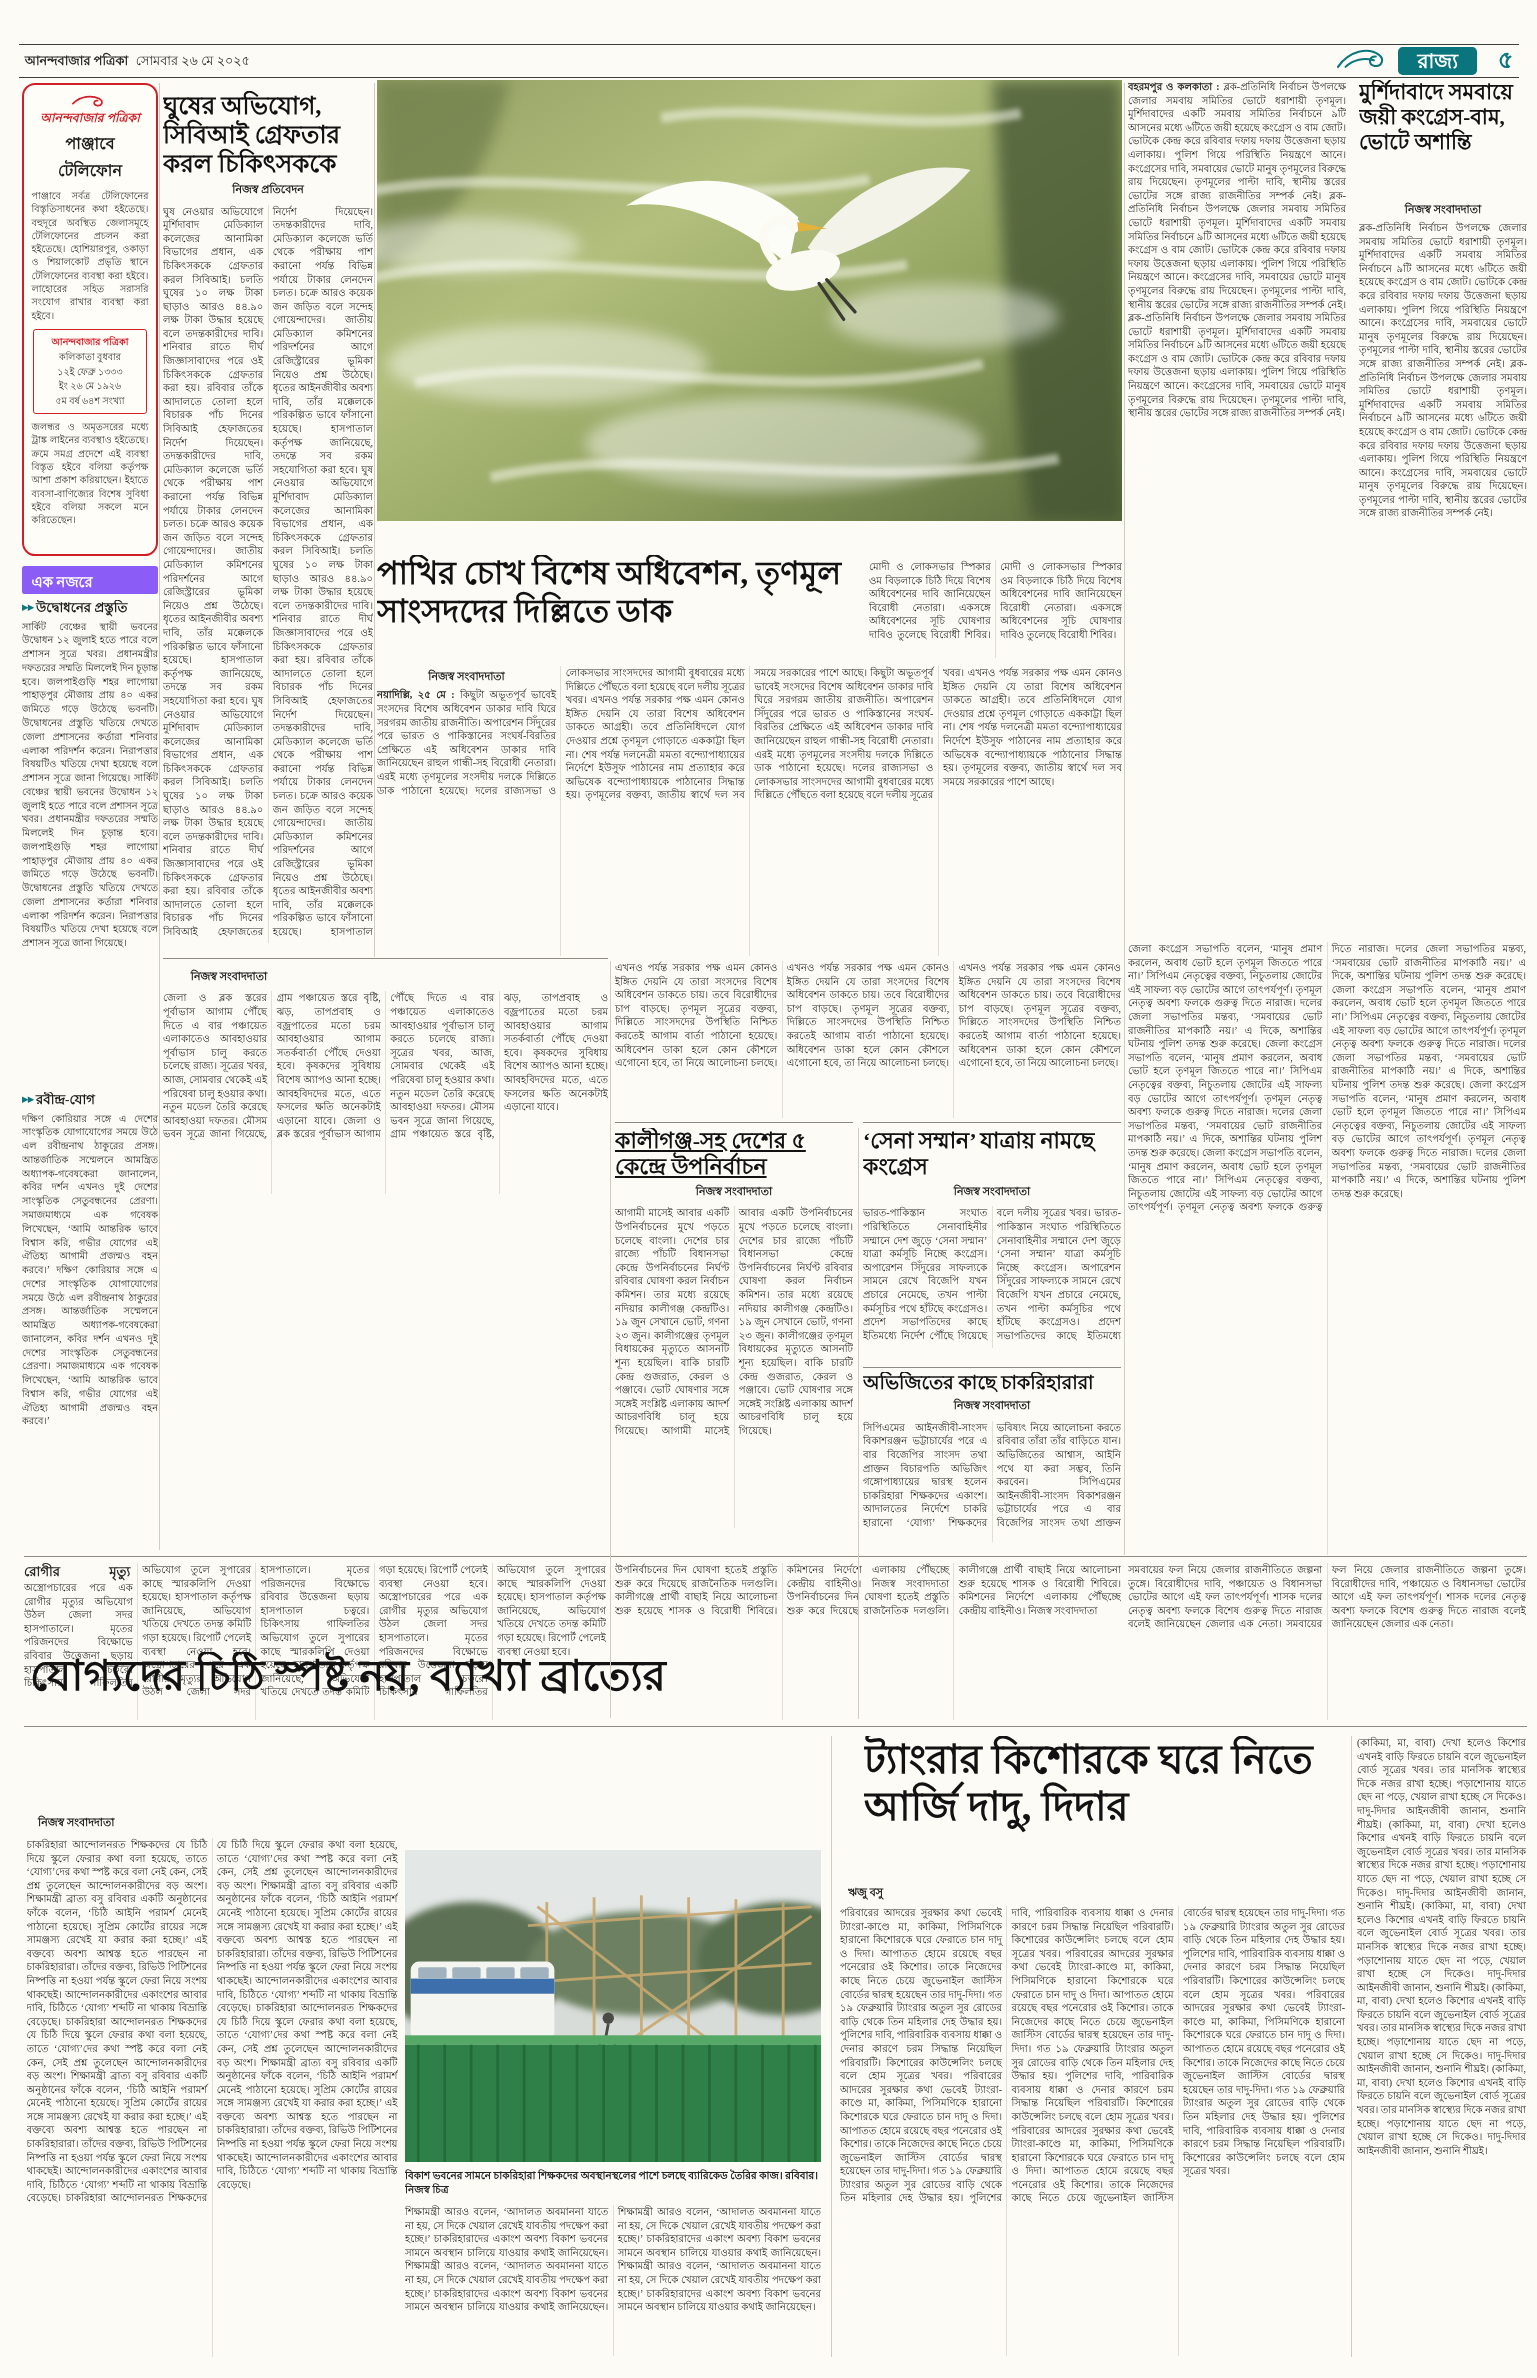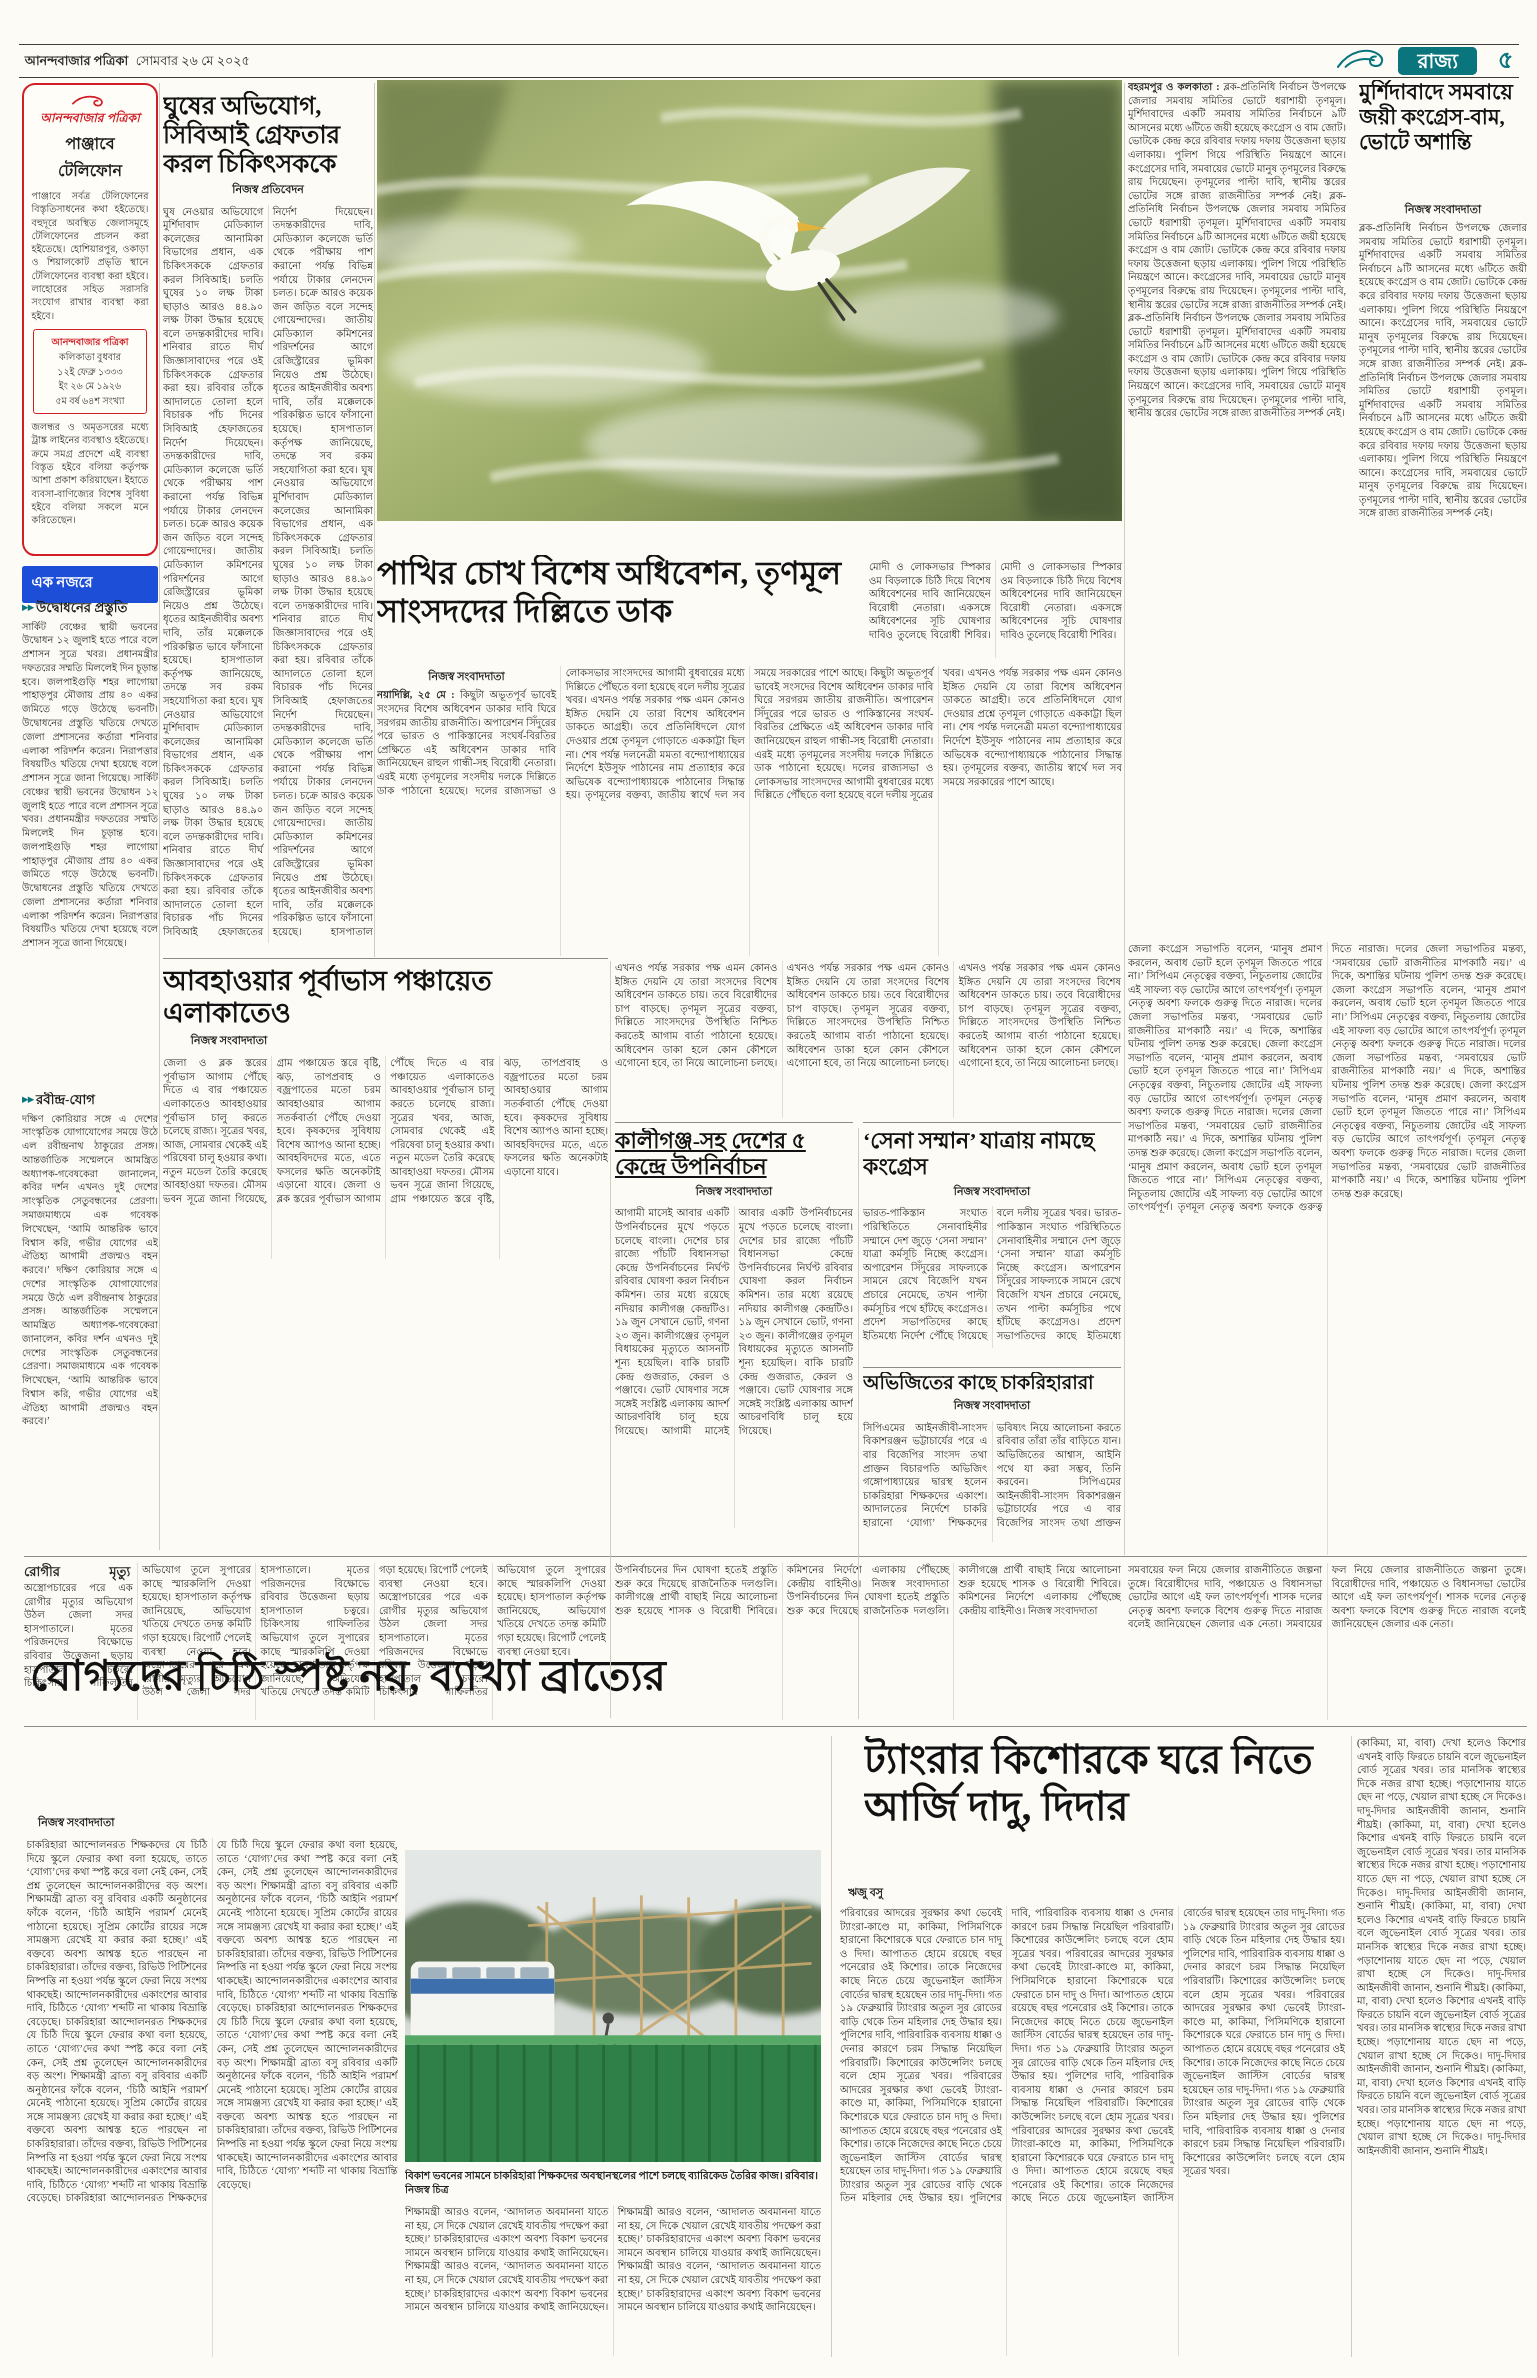--- a/index.html
+++ b/index.html
@@ -32,21 +32,21 @@
   .archive { top:83px; left:22px; width:136px; height:473px;
     border:2.4px solid #d01f26; border-radius:13.2px; padding:8.5px 7.6px; overflow:hidden; background:#fffdf8; }
   .arch-logo { color:#d01f26; font-weight:700; font-style:italic; font-size:12.3px;
     text-align:center; line-height:1.15; }
   .arch-title { text-align:center; font-weight:700; font-size:16px; margin:6.6px 0 4.7px; }
   .arch-body { font-size:9.5px; line-height:1.4; text-align:justify; color:#33332f; }
   .issue-box { border:1.4px solid #d01f26; border-radius:2.8px; margin:6.6px 1.9px;
     padding:4.7px 1.9px; text-align:center; font-size:9.5px; line-height:1.55; color:#3a3a36; }
   .issue-box .first { color:#d01f26; font-weight:700; }
   
-  .glance-bar { top:566px; left:22px; width:136px; height:37px; background:#1d4ed8;
+  .glance-bar { top:566px; left:22px; width:136px; height:28px; background:#8b5cf6;
     color:#fff; font-weight:700; font-size:14.7px; padding:3.8px 9.5px; border-radius:2.8px; }
   .glance-item-title { font-weight:700; font-size:13.2px; line-height:1.2; padding-bottom:3.8px; }
   .arrows { color:#0a757c; font-size:8.5px; letter-spacing:-0.9px; vertical-align:1.9px; padding-right:2.8px; }
   .sb-body { font-size:9.7px; line-height:1.42; text-align:justify; color:#2b2b28; overflow:hidden; }
   .caption { font-size:11px; line-height:1.3; color:#222; }
   .cap-lead { font-weight:700; }
   .sq { display:inline-block; width:7.6px; height:7.6px; background:#3c3c38; margin-right:4.7px; }
   .photo-frame { overflow:hidden; background:#8d9a60; }
   .photo-frame svg { display:block; width:100%; height:100%; }
   .small-cap { font-size:10.4px; line-height:1.3; font-weight:700; color:#222; }
@@ -165,21 +165,20 @@
     <span class="dl">বহরমপুর ও কলকাতা :</span>
     <span>ব্লক-প্রতিনিধি নির্বাচন উপলক্ষে জেলার সমবায় সমিতির ভোটে ধরাশায়ী তৃণমূল। মুর্শিদাবাদের একটি সমবায় সমিতির নির্বাচনে ৯টি আসনের মধ্যে ৬টিতে জয়ী হয়েছে কংগ্রেস ও বাম জোট। ভোটকে কেন্দ্র করে রবিবার দফায় দফায় উত্তেজনা ছড়ায় এলাকায়। পুলিশ গিয়ে পরিস্থিতি নিয়ন্ত্রণে আনে। কংগ্রেসের দাবি, সমবায়ের ভোটে মানুষ তৃণমূলের বিরুদ্ধে রায় দিয়েছেন। তৃণমূলের পাল্টা দাবি, স্থানীয় স্তরের ভোটের সঙ্গে রাজ্য রাজনীতির সম্পর্ক নেই। ব্লক-প্রতিনিধি নির্বাচন উপলক্ষে জেলার সমবায় সমিতির ভোটে ধরাশায়ী তৃণমূল। মুর্শিদাবাদের একটি সমবায় সমিতির নির্বাচনে ৯টি আসনের মধ্যে ৬টিতে জয়ী হয়েছে কংগ্রেস ও বাম জোট। ভোটকে কেন্দ্র করে রবিবার দফায় দফায় উত্তেজনা ছড়ায় এলাকায়। পুলিশ গিয়ে পরিস্থিতি নিয়ন্ত্রণে আনে। কংগ্রেসের দাবি, সমবায়ের ভোটে মানুষ তৃণমূলের বিরুদ্ধে রায় দিয়েছেন। তৃণমূলের পাল্টা দাবি, স্থানীয় স্তরের ভোটের সঙ্গে রাজ্য রাজনীতির সম্পর্ক নেই। ব্লক-প্রতিনিধি নির্বাচন উপলক্ষে জেলার সমবায় সমিতির ভোটে ধরাশায়ী তৃণমূল। মুর্শিদাবাদের একটি সমবায় সমিতির নির্বাচনে ৯টি আসনের মধ্যে ৬টিতে জয়ী হয়েছে কংগ্রেস ও বাম জোট। ভোটকে কেন্দ্র করে রবিবার দফায় দফায় উত্তেজনা ছড়ায় এলাকায়। পুলিশ গিয়ে পরিস্থিতি নিয়ন্ত্রণে আনে। কংগ্রেসের দাবি, সমবায়ের ভোটে মানুষ তৃণমূলের বিরুদ্ধে রায় দিয়েছেন। তৃণমূলের পাল্টা দাবি, স্থানীয় স্তরের ভোটের সঙ্গে রাজ্য রাজনীতির সম্পর্ক নেই।</span>
   </div>
   <div class="abs hl" style="top:80px; left:1359px; width:168px; height:115px; font-size:21px; overflow:hidden;">মুর্শিদাবাদে সমবায়ে জয়ী কংগ্রেস-বাম, ভোটে অশান্তি</div>
   <div class="abs byline" style="top:198px; left:1359px; width:168px;">নিজস্ব সংবাদদাতা</div>
   <div class="abs bt" style="top:221px; left:1359px; width:168px; height:714px;">ব্লক-প্রতিনিধি নির্বাচন উপলক্ষে জেলার সমবায় সমিতির ভোটে ধরাশায়ী তৃণমূল। মুর্শিদাবাদের একটি সমবায় সমিতির নির্বাচনে ৯টি আসনের মধ্যে ৬টিতে জয়ী হয়েছে কংগ্রেস ও বাম জোট। ভোটকে কেন্দ্র করে রবিবার দফায় দফায় উত্তেজনা ছড়ায় এলাকায়। পুলিশ গিয়ে পরিস্থিতি নিয়ন্ত্রণে আনে। কংগ্রেসের দাবি, সমবায়ের ভোটে মানুষ তৃণমূলের বিরুদ্ধে রায় দিয়েছেন। তৃণমূলের পাল্টা দাবি, স্থানীয় স্তরের ভোটের সঙ্গে রাজ্য রাজনীতির সম্পর্ক নেই। ব্লক-প্রতিনিধি নির্বাচন উপলক্ষে জেলার সমবায় সমিতির ভোটে ধরাশায়ী তৃণমূল। মুর্শিদাবাদের একটি সমবায় সমিতির নির্বাচনে ৯টি আসনের মধ্যে ৬টিতে জয়ী হয়েছে কংগ্রেস ও বাম জোট। ভোটকে কেন্দ্র করে রবিবার দফায় দফায় উত্তেজনা ছড়ায় এলাকায়। পুলিশ গিয়ে পরিস্থিতি নিয়ন্ত্রণে আনে। কংগ্রেসের দাবি, সমবায়ের ভোটে মানুষ তৃণমূলের বিরুদ্ধে রায় দিয়েছেন। তৃণমূলের পাল্টা দাবি, স্থানীয় স্তরের ভোটের সঙ্গে রাজ্য রাজনীতির সম্পর্ক নেই।</div>
   <div class="abs bt c2" style="top:942px; left:1128px; width:398px; height:613px;">জেলা কংগ্রেস সভাপতি বলেন, ‘মানুষ প্রমাণ করলেন, অবাধ ভোট হলে তৃণমূল জিততে পারে না।’ সিপিএম নেতৃত্বের বক্তব্য, নিচুতলায় জোটের এই সাফল্য বড় ভোটের আগে তাৎপর্যপূর্ণ। তৃণমূল নেতৃত্ব অবশ্য ফলকে গুরুত্ব দিতে নারাজ। দলের জেলা সভাপতির মন্তব্য, ‘সমবায়ের ভোট রাজনীতির মাপকাঠি নয়।’ এ দিকে, অশান্তির ঘটনায় পুলিশ তদন্ত শুরু করেছে। জেলা কংগ্রেস সভাপতি বলেন, ‘মানুষ প্রমাণ করলেন, অবাধ ভোট হলে তৃণমূল জিততে পারে না।’ সিপিএম নেতৃত্বের বক্তব্য, নিচুতলায় জোটের এই সাফল্য বড় ভোটের আগে তাৎপর্যপূর্ণ। তৃণমূল নেতৃত্ব অবশ্য ফলকে গুরুত্ব দিতে নারাজ। দলের জেলা সভাপতির মন্তব্য, ‘সমবায়ের ভোট রাজনীতির মাপকাঠি নয়।’ এ দিকে, অশান্তির ঘটনায় পুলিশ তদন্ত শুরু করেছে। জেলা কংগ্রেস সভাপতি বলেন, ‘মানুষ প্রমাণ করলেন, অবাধ ভোট হলে তৃণমূল জিততে পারে না।’ সিপিএম নেতৃত্বের বক্তব্য, নিচুতলায় জোটের এই সাফল্য বড় ভোটের আগে তাৎপর্যপূর্ণ। তৃণমূল নেতৃত্ব অবশ্য ফলকে গুরুত্ব দিতে নারাজ। দলের জেলা সভাপতির মন্তব্য, ‘সমবায়ের ভোট রাজনীতির মাপকাঠি নয়।’ এ দিকে, অশান্তির ঘটনায় পুলিশ তদন্ত শুরু করেছে। জেলা কংগ্রেস সভাপতি বলেন, ‘মানুষ প্রমাণ করলেন, অবাধ ভোট হলে তৃণমূল জিততে পারে না।’ সিপিএম নেতৃত্বের বক্তব্য, নিচুতলায় জোটের এই সাফল্য বড় ভোটের আগে তাৎপর্যপূর্ণ। তৃণমূল নেতৃত্ব অবশ্য ফলকে গুরুত্ব দিতে নারাজ। দলের জেলা সভাপতির মন্তব্য, ‘সমবায়ের ভোট রাজনীতির মাপকাঠি নয়।’ এ দিকে, অশান্তির ঘটনায় পুলিশ তদন্ত শুরু করেছে। জেলা কংগ্রেস সভাপতি বলেন, ‘মানুষ প্রমাণ করলেন, অবাধ ভোট হলে তৃণমূল জিততে পারে না।’ সিপিএম নেতৃত্বের বক্তব্য, নিচুতলায় জোটের এই সাফল্য বড় ভোটের আগে তাৎপর্যপূর্ণ। তৃণমূল নেতৃত্ব অবশ্য ফলকে গুরুত্ব দিতে নারাজ। দলের জেলা সভাপতির মন্তব্য, ‘সমবায়ের ভোট রাজনীতির মাপকাঠি নয়।’ এ দিকে, অশান্তির ঘটনায় পুলিশ তদন্ত শুরু করেছে।</div>
 
   <div class="hrule" style="top:958px; left:163px; width:445px;"></div>
   <div class="abs" style="top:965px; left:163px; width:445px; height:309px; overflow:hidden;">
-    <div class="hl" style="font-size:27.4px;">আবহাওয়ার পূর্বাভাস পঞ্চায়েত এলাকাতেও</div>
     <div class="byline" style="width:132px;">নিজস্ব সংবাদদাতা</div>
     <div class="bt c4" style="height:203px;">জেলা ও ব্লক স্তরের পূর্বাভাস আগাম পৌঁছে দিতে এ বার পঞ্চায়েত এলাকাতেও আবহাওয়ার পূর্বাভাস চালু করতে চলেছে রাজ্য। সূত্রের খবর, আজ, সোমবার থেকেই এই পরিষেবা চালু হওয়ার কথা। নতুন মডেল তৈরি করেছে আবহাওয়া দফতর। মৌসম ভবন সূত্রে জানা গিয়েছে, গ্রাম পঞ্চায়েত স্তরে বৃষ্টি, ঝড়, তাপপ্রবাহ ও বজ্রপাতের মতো চরম আবহাওয়ার আগাম সতর্কবার্তা পৌঁছে দেওয়া হবে। কৃষকদের সুবিধায় বিশেষ অ্যাপও আনা হচ্ছে। আবহবিদদের মতে, এতে ফসলের ক্ষতি অনেকটাই এড়ানো যাবে। জেলা ও ব্লক স্তরের পূর্বাভাস আগাম পৌঁছে দিতে এ বার পঞ্চায়েত এলাকাতেও আবহাওয়ার পূর্বাভাস চালু করতে চলেছে রাজ্য। সূত্রের খবর, আজ, সোমবার থেকেই এই পরিষেবা চালু হওয়ার কথা। নতুন মডেল তৈরি করেছে আবহাওয়া দফতর। মৌসম ভবন সূত্রে জানা গিয়েছে, গ্রাম পঞ্চায়েত স্তরে বৃষ্টি, ঝড়, তাপপ্রবাহ ও বজ্রপাতের মতো চরম আবহাওয়ার আগাম সতর্কবার্তা পৌঁছে দেওয়া হবে। কৃষকদের সুবিধায় বিশেষ অ্যাপও আনা হচ্ছে। আবহবিদদের মতে, এতে ফসলের ক্ষতি অনেকটাই এড়ানো যাবে।</div>
   </div>
 
   <div class="hrule" style="top:1122px; left:615px; width:238px;"></div>
   <div class="abs" style="top:1128px; left:615px; width:238px; height:427px; overflow:hidden;">
     <div class="hl" style="font-size:22px;text-decoration:underline;">কালীগঞ্জ-সহ দেশের ৫ কেন্দ্রে উপনির্বাচন</div>
     <div class="byline">নিজস্ব সংবাদদাতা</div>
     <div class="bt c2" style="height:322px;">আগামী মাসেই আবার একটি উপনির্বাচনের মুখে পড়তে চলেছে বাংলা। দেশের চার রাজ্যে পাঁচটি বিধানসভা কেন্দ্রে উপনির্বাচনের নির্ঘণ্ট রবিবার ঘোষণা করল নির্বাচন কমিশন। তার মধ্যে রয়েছে নদিয়ার কালীগঞ্জ কেন্দ্রটিও। ১৯ জুন সেখানে ভোট, গণনা ২৩ জুন। কালীগঞ্জের তৃণমূল বিধায়কের মৃত্যুতে আসনটি শূন্য হয়েছিল। বাকি চারটি কেন্দ্র গুজরাত, কেরল ও পঞ্জাবে। ভোট ঘোষণার সঙ্গে সঙ্গেই সংশ্লিষ্ট এলাকায় আদর্শ আচরণবিধি চালু হয়ে গিয়েছে। আগামী মাসেই আবার একটি উপনির্বাচনের মুখে পড়তে চলেছে বাংলা। দেশের চার রাজ্যে পাঁচটি বিধানসভা কেন্দ্রে উপনির্বাচনের নির্ঘণ্ট রবিবার ঘোষণা করল নির্বাচন কমিশন। তার মধ্যে রয়েছে নদিয়ার কালীগঞ্জ কেন্দ্রটিও। ১৯ জুন সেখানে ভোট, গণনা ২৩ জুন। কালীগঞ্জের তৃণমূল বিধায়কের মৃত্যুতে আসনটি শূন্য হয়েছিল। বাকি চারটি কেন্দ্র গুজরাত, কেরল ও পঞ্জাবে। ভোট ঘোষণার সঙ্গে সঙ্গেই সংশ্লিষ্ট এলাকায় আদর্শ আচরণবিধি চালু হয়ে গিয়েছে।</div>
   </div>

